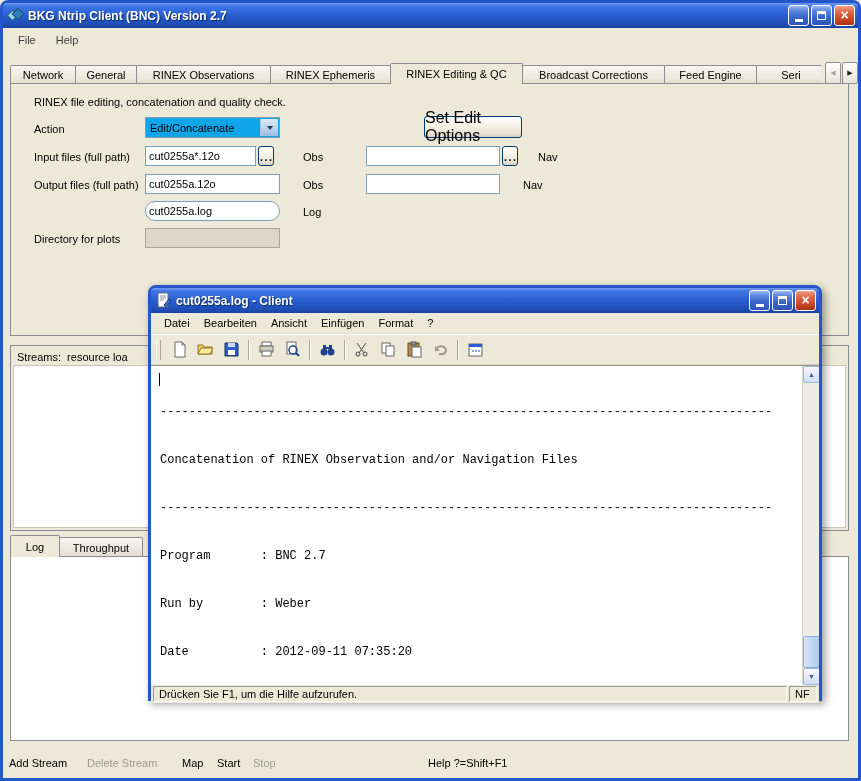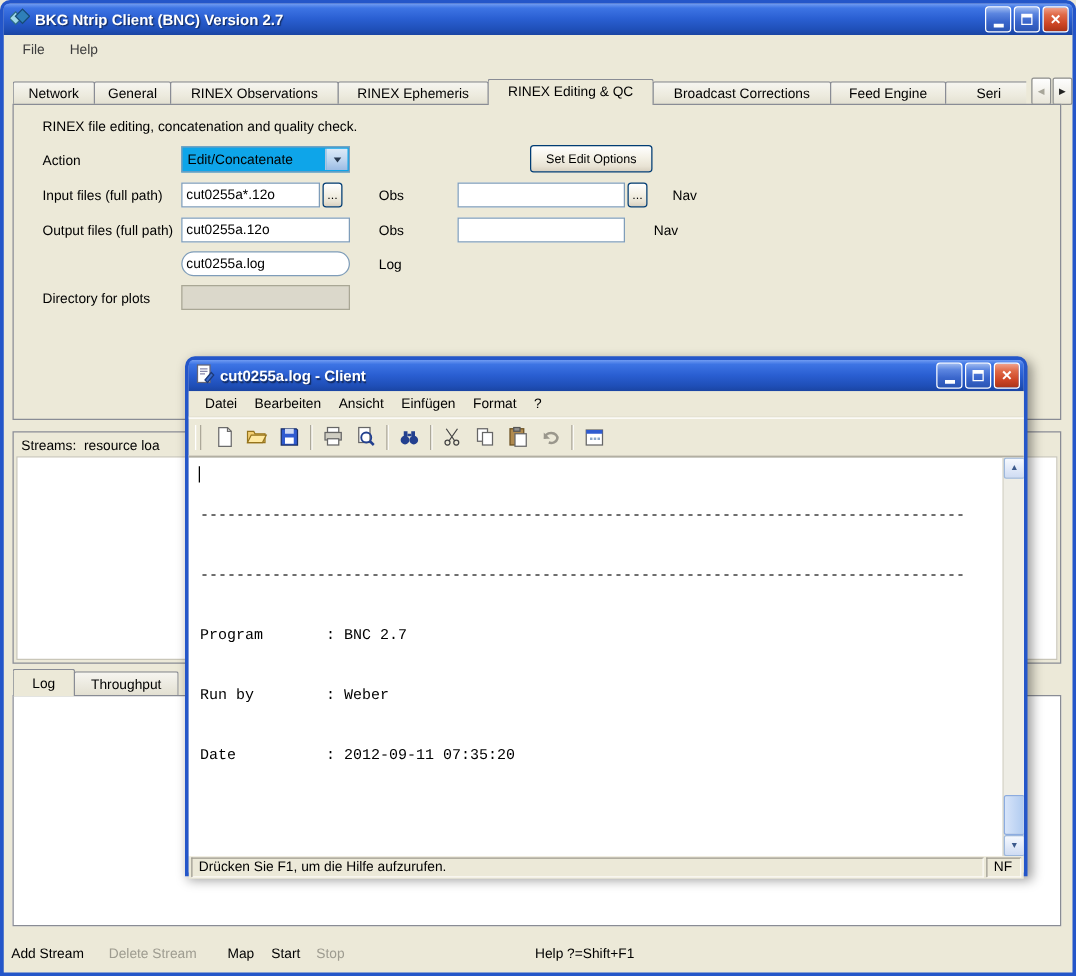--- a/index.html
+++ b/index.html
@@ -36,21 +36,21 @@
   .tabpanel{position:absolute;left:7px;top:80px;width:839px;height:253px;border:1px solid #898c95;background:#ece9d8;box-sizing:border-box;z-index:2;}
   .flabel{position:absolute;color:#000;white-space:nowrap;margin-left:15px;}
   .xp-field{position:absolute;height:20px;border:1px solid #7f9db9;background:#fff;font-family:"Liberation Sans",sans-serif;
     font-size:11px;padding:2px 3px;box-sizing:border-box;color:#000;}
   .xp-field.disabled{background:#dbd8cb;border-color:#a9a795;}
   .combo{position:absolute;height:21px;border:1px solid #7f9db9;background:#0ea5e9;box-sizing:border-box;display:flex;align-items:center;padding-left:4px;}
   .combo-arrow{position:absolute;right:1px;top:1px;bottom:1px;width:17px;background:linear-gradient(180deg,#dce9f7 0%,#bcd4ef 55%,#9cbce4 100%);
     border-left:1px solid #aec4de;display:flex;align-items:center;justify-content:center;}
   .combo-arrow .tri{width:0;height:0;border-left:3px solid transparent;border-right:3px solid transparent;border-top:4px solid #27384f;}
   .xp-btn{position:absolute;border:1px solid #003c74;border-radius:3px;background:linear-gradient(180deg,#ffffff 0%,#f4f1e6 45%,#e8e3d4 80%,#d8d0c0 100%);
-    display:flex;align-items:center;justify-content:center;font-size:10px;color:#000;box-sizing:border-box;}
+    display:flex;align-items:center;justify-content:center;font-size:16px;color:#000;box-sizing:border-box;}
 
   .streams-box{position:absolute;left:7px;top:342px;width:839px;height:186px;border:1px solid #898c95;background:#ece9d8;box-sizing:border-box;}
   .streams-inner{position:absolute;left:2px;right:2px;top:19px;bottom:2px;background:#fff;border:1px solid #c9c6b8;}
   .streams-label{position:absolute;left:6px;top:5px;white-space:pre;color:#000;}
 
   .btab{position:absolute;box-sizing:border-box;border:1px solid #898c95;border-bottom:none;border-radius:2px 2px 0 0;
     display:flex;align-items:center;justify-content:center;white-space:nowrap;}
   .btab.active{background:#ece9d8;z-index:3;}
   .btab.inactive{background:linear-gradient(#f6f5f0,#e2dfd0);z-index:1;}
   .logarea{position:absolute;left:7px;top:553px;width:839px;height:185px;border:1px solid #898c95;background:#fff;box-sizing:border-box;z-index:2;}
@@ -294,20 +294,21 @@
             <rect x="2" y="3" width="13" height="3" fill="#2f5bd0"></rect>
             <path d="M5 9h2v2H5zM8 9h2v2H8zM11 9h2v2h-2z" fill="#8aa7c9"></path>
           </svg>
         </span>
     </div>
 
     <div class="wp-doc">
       <div class="caret"></div>
       <div class="wp-text">
         <div class="docline">-------------------------------------------------------------------------------------</div>
+        <div class="docline">Concatenation of RINEX Observation and/or Navigation Files</div>
         <div class="docline">-------------------------------------------------------------------------------------</div>
         <div class="docline">Program       : BNC 2.7</div>
         <div class="docline">Run by        : Weber</div>
         <div class="docline">Date          : 2012-09-11 07:35:20</div>
         
         
         
         
         
         

